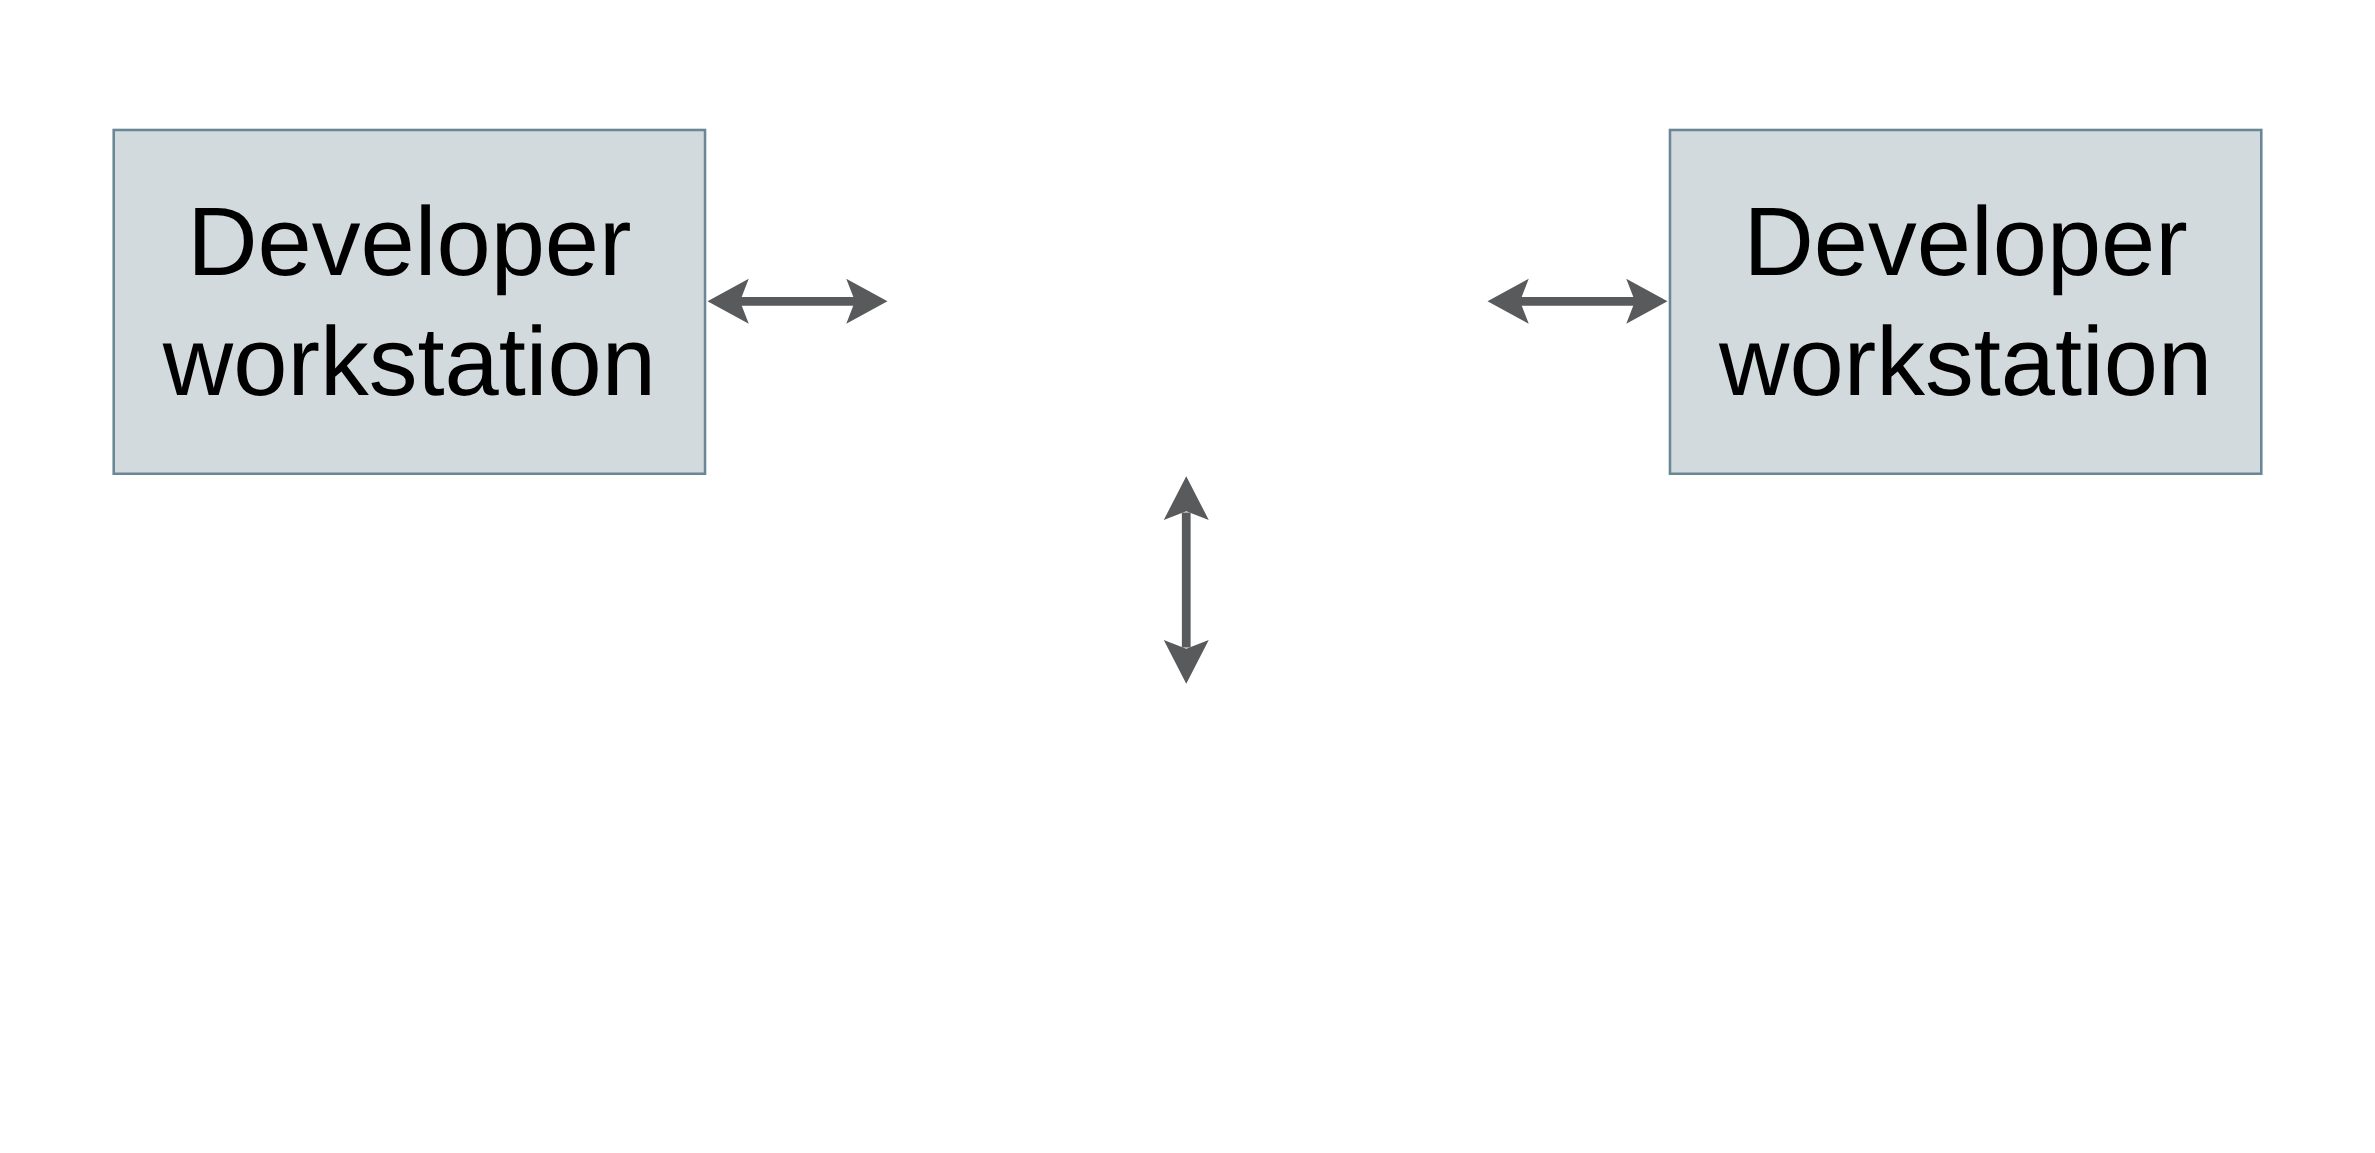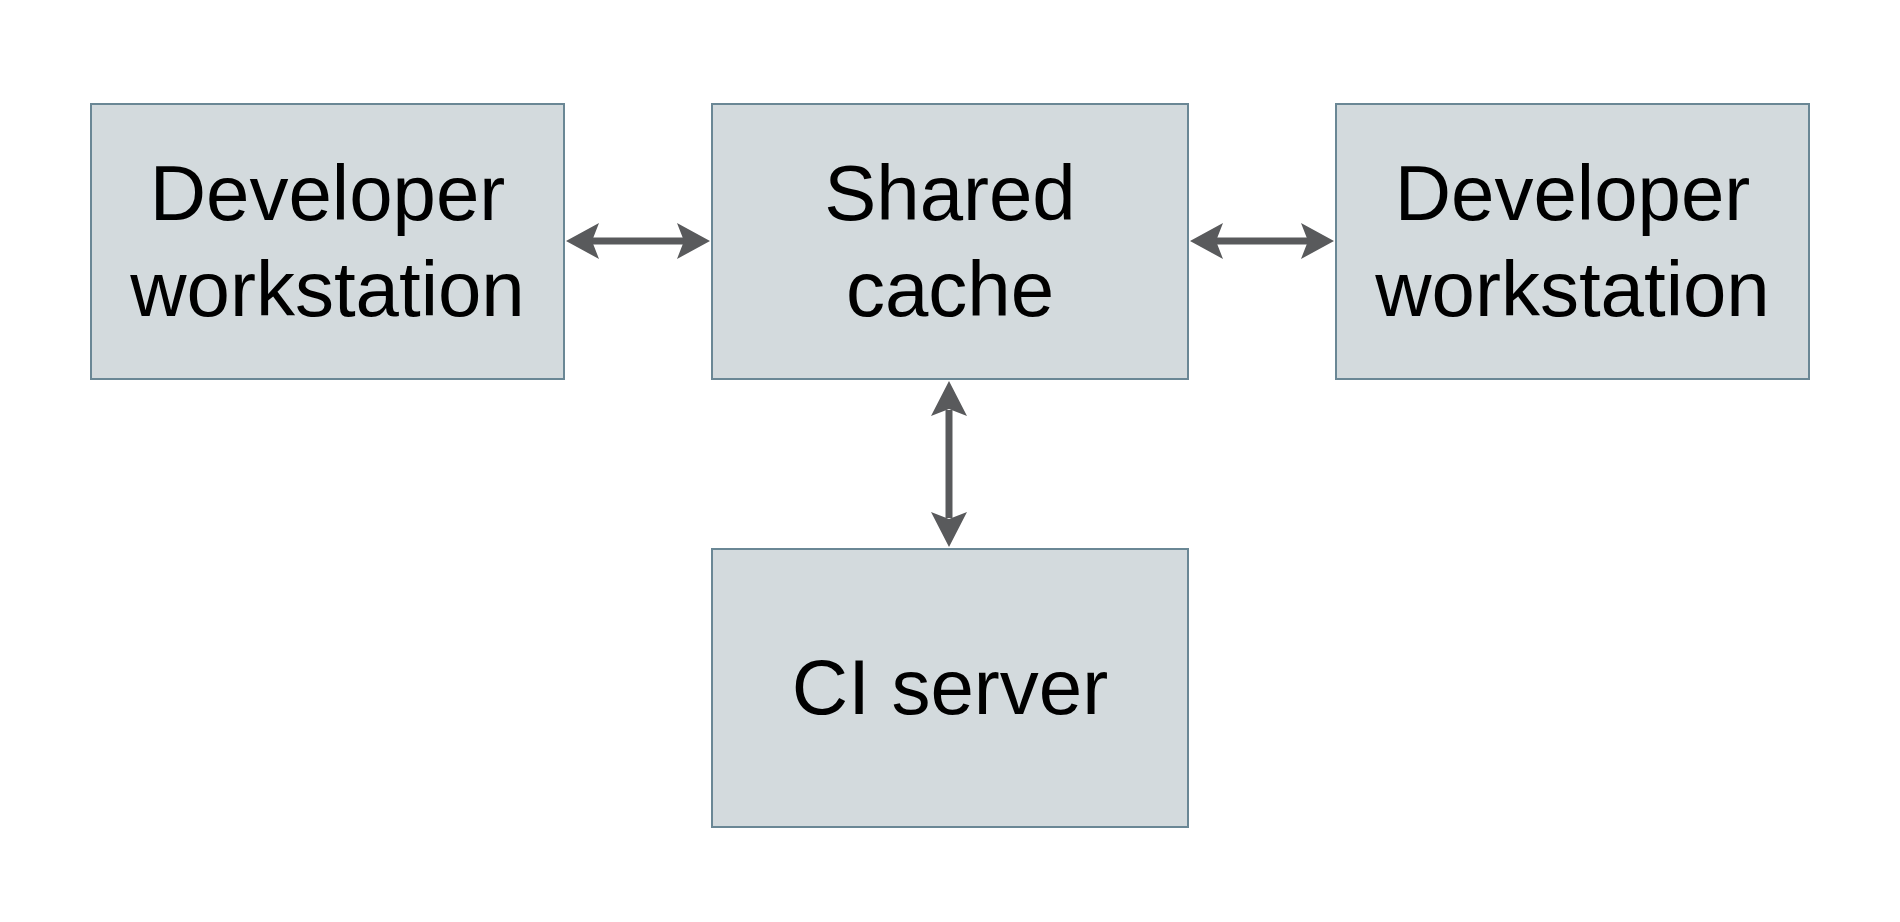--- a/index.html
+++ b/index.html
@@ -53,33 +53,26 @@
 </head>
 <body>
 
 <div class="canvas">
 
   <div class="node node-dev-left">
     <span class="node-label">Developer
 workstation</span>
   </div>
 
-  <div class="node node-cache">
-    <span class="node-label">Shared
-cache</span>
-  </div>
 
   <div class="node node-dev-right">
     <span class="node-label">Developer
 workstation</span>
   </div>
 
-  <div class="node node-ci">
-    <span class="node-label">CI server</span>
-  </div>
 
   <svg class="arrow arrow-left" width="146" height="44" viewBox="0 0 146 44" aria-hidden="true">
     <line x1="27" y1="22" x2="119" y2="22" stroke="currentColor" stroke-width="7"></line>
     <polygon points="1,22 34,4 27,22 34,40" fill="currentColor"></polygon>
     <polygon points="145,22 112,4 119,22 112,40" fill="currentColor"></polygon>
   </svg>
 
   <svg class="arrow arrow-right" width="146" height="44" viewBox="0 0 146 44" aria-hidden="true">
     <line x1="27" y1="22" x2="119" y2="22" stroke="currentColor" stroke-width="7"></line>
     <polygon points="1,22 34,4 27,22 34,40" fill="currentColor"></polygon>

